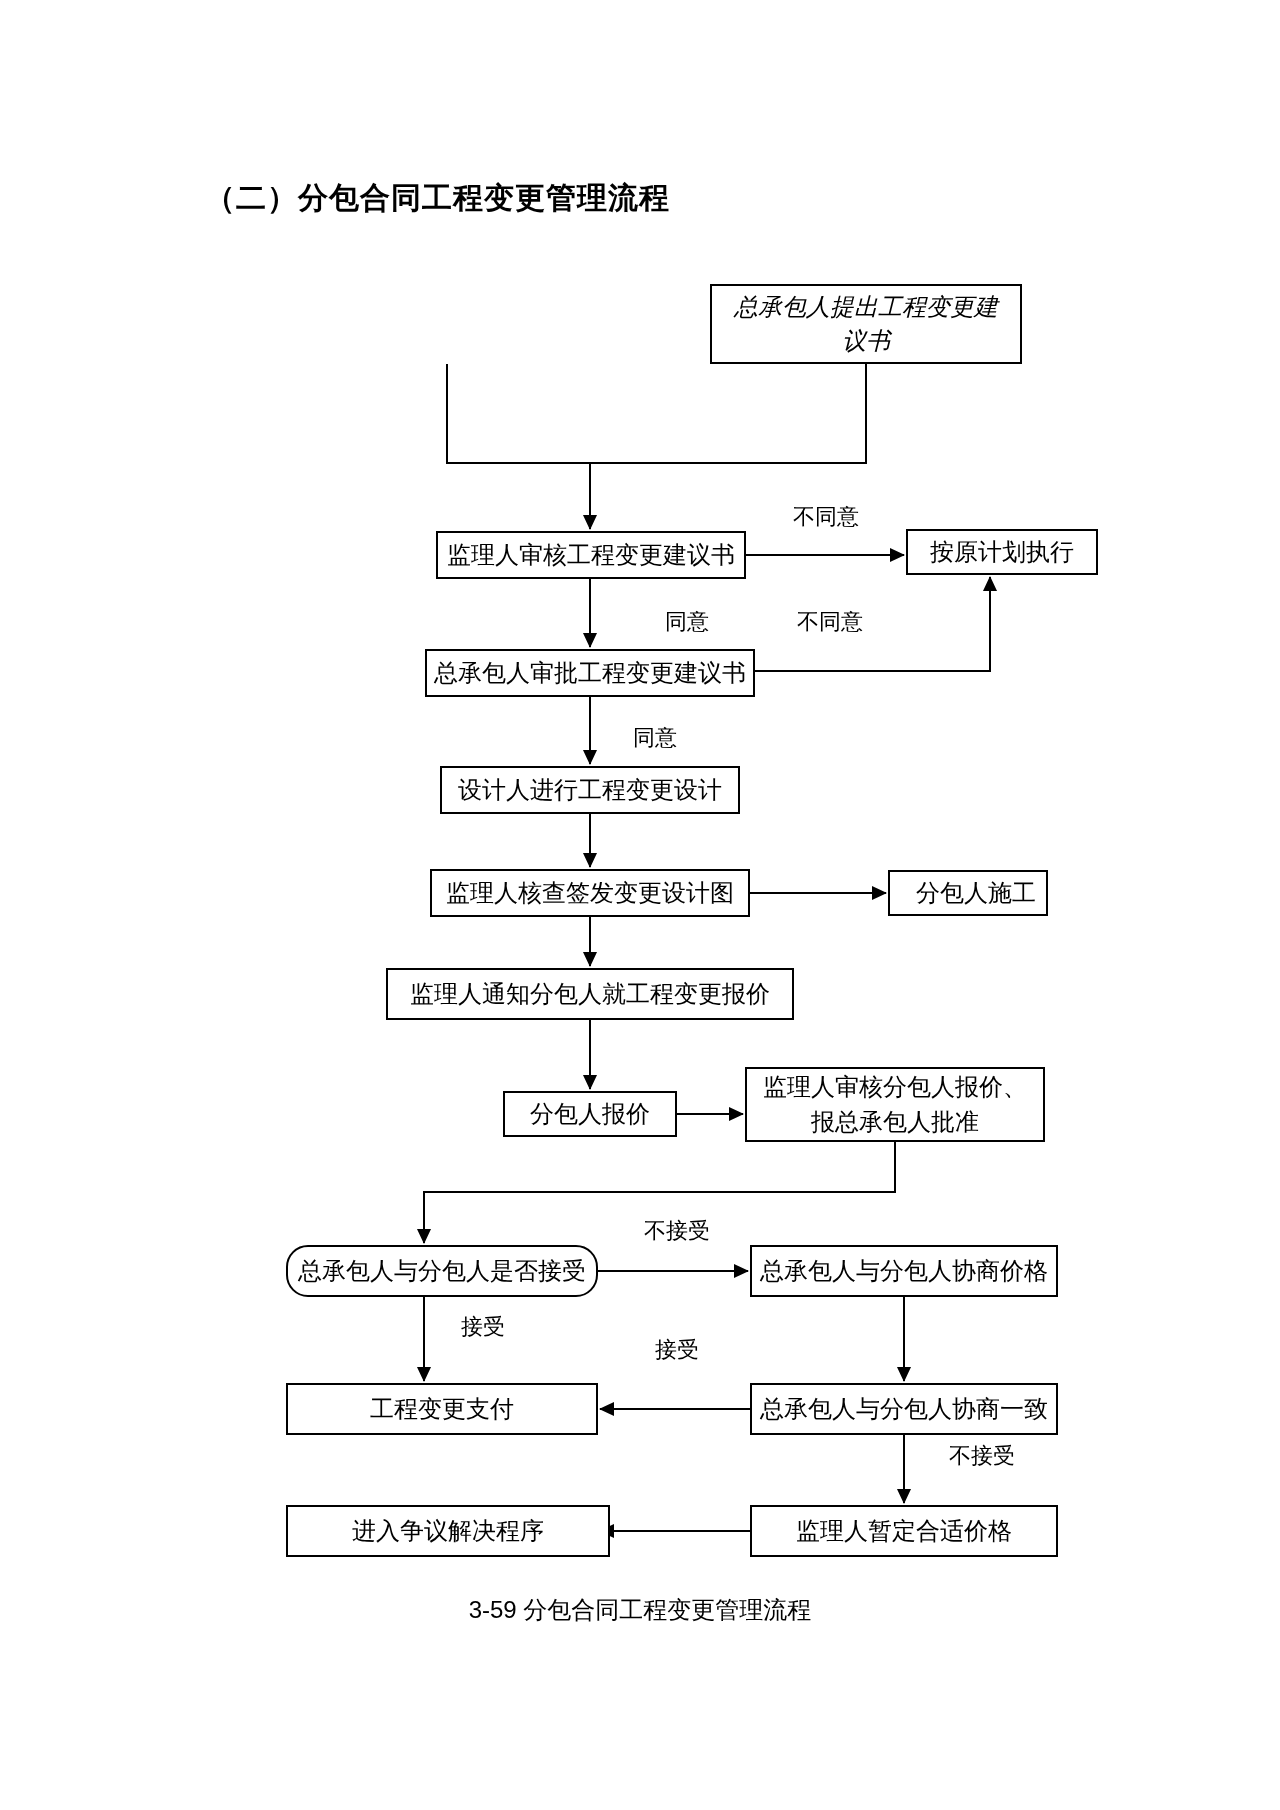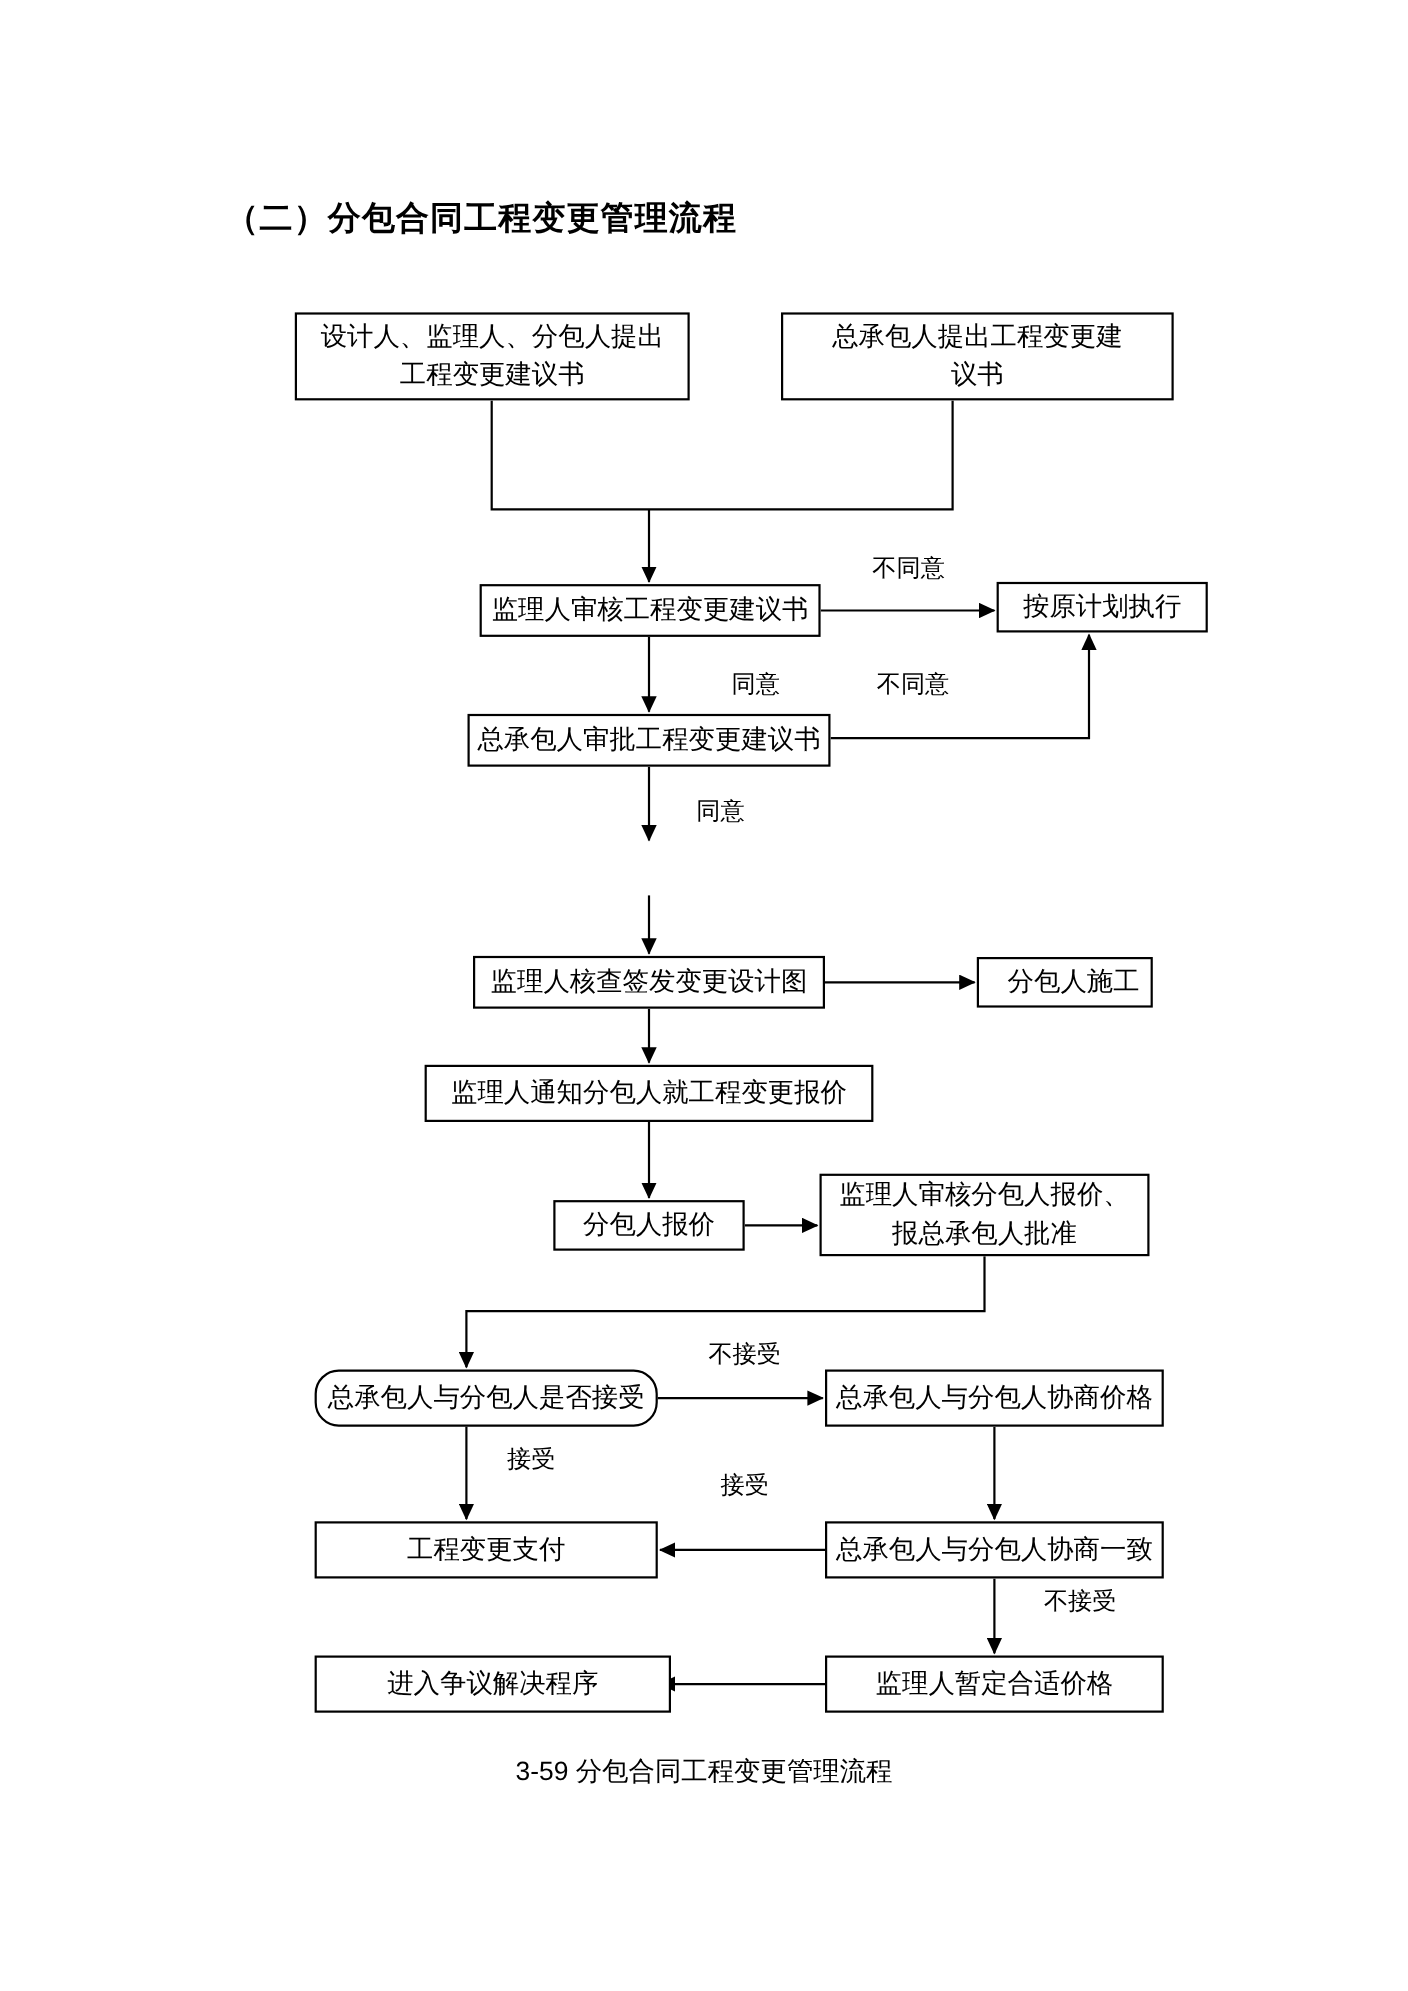--- a/index.html
+++ b/index.html
@@ -91,27 +91,26 @@
       <path d="M895,1142 V1192 H424 V1243" marker-end="url(#arrow)"></path>
       <path d="M598,1271 H748" marker-end="url(#arrow)"></path>
       <path d="M424,1297 V1381" marker-end="url(#arrow)"></path>
       <path d="M904,1297 V1381" marker-end="url(#arrow)"></path>
       <path d="M750,1409 H600" marker-end="url(#arrow)"></path>
       <path d="M904,1435 V1503" marker-end="url(#arrow)"></path>
       <path d="M750,1531 H600" marker-end="url(#arrow)"></path>
     </g>
   </svg>
 
-  <div class="node" style="left:268px; top:284px; width:359px; height:80px;">设计人、监理人、分包人提出
-工程变更建议书</div>
-  <div class="node" style="left:710px; top:284px; width:357px; height:80px;">总承包人提出工程变更建
+  <div class="node" style="left:710px; top:284px; width:312px; height:80px;font-style:italic;">总承包人提出工程变更建
 议书</div>
   <div class="node" style="left:436px; top:531px; width:310px; height:48px;">监理人审核工程变更建议书</div>
   <div class="node" style="left:906px; top:529px; width:192px; height:46px;">按原计划执行</div>
   <div class="node" style="left:425px; top:649px; width:330px; height:48px;">总承包人审批工程变更建议书</div>
+  <div class="node" style="left:440px; top:766px; width:300px; height:48px;">设计人进行工程变更设计</div>
   <div class="node" style="left:430px; top:869px; width:320px; height:48px;">监理人核查签发变更设计图</div>
   <div class="node" style="left:888px; top:870px; width:160px; height:46px;padding-left:16px;">分包人施工</div>
   <div class="node" style="left:386px; top:968px; width:408px; height:52px;">监理人通知分包人就工程变更报价</div>
   <div class="node" style="left:503px; top:1091px; width:174px; height:46px;">分包人报价</div>
   <div class="node" style="left:745px; top:1067px; width:300px; height:75px;">监理人审核分包人报价、
 报总承包人批准</div>
   <div class="node" style="left:286px; top:1245px; width:312px; height:52px;border-radius:22px;">总承包人与分包人是否接受</div>
   <div class="node" style="left:750px; top:1245px; width:308px; height:52px;">总承包人与分包人协商价格</div>
   <div class="node" style="left:286px; top:1383px; width:312px; height:52px;">工程变更支付</div>
   <div class="node" style="left:750px; top:1383px; width:308px; height:52px;">总承包人与分包人协商一致</div>

